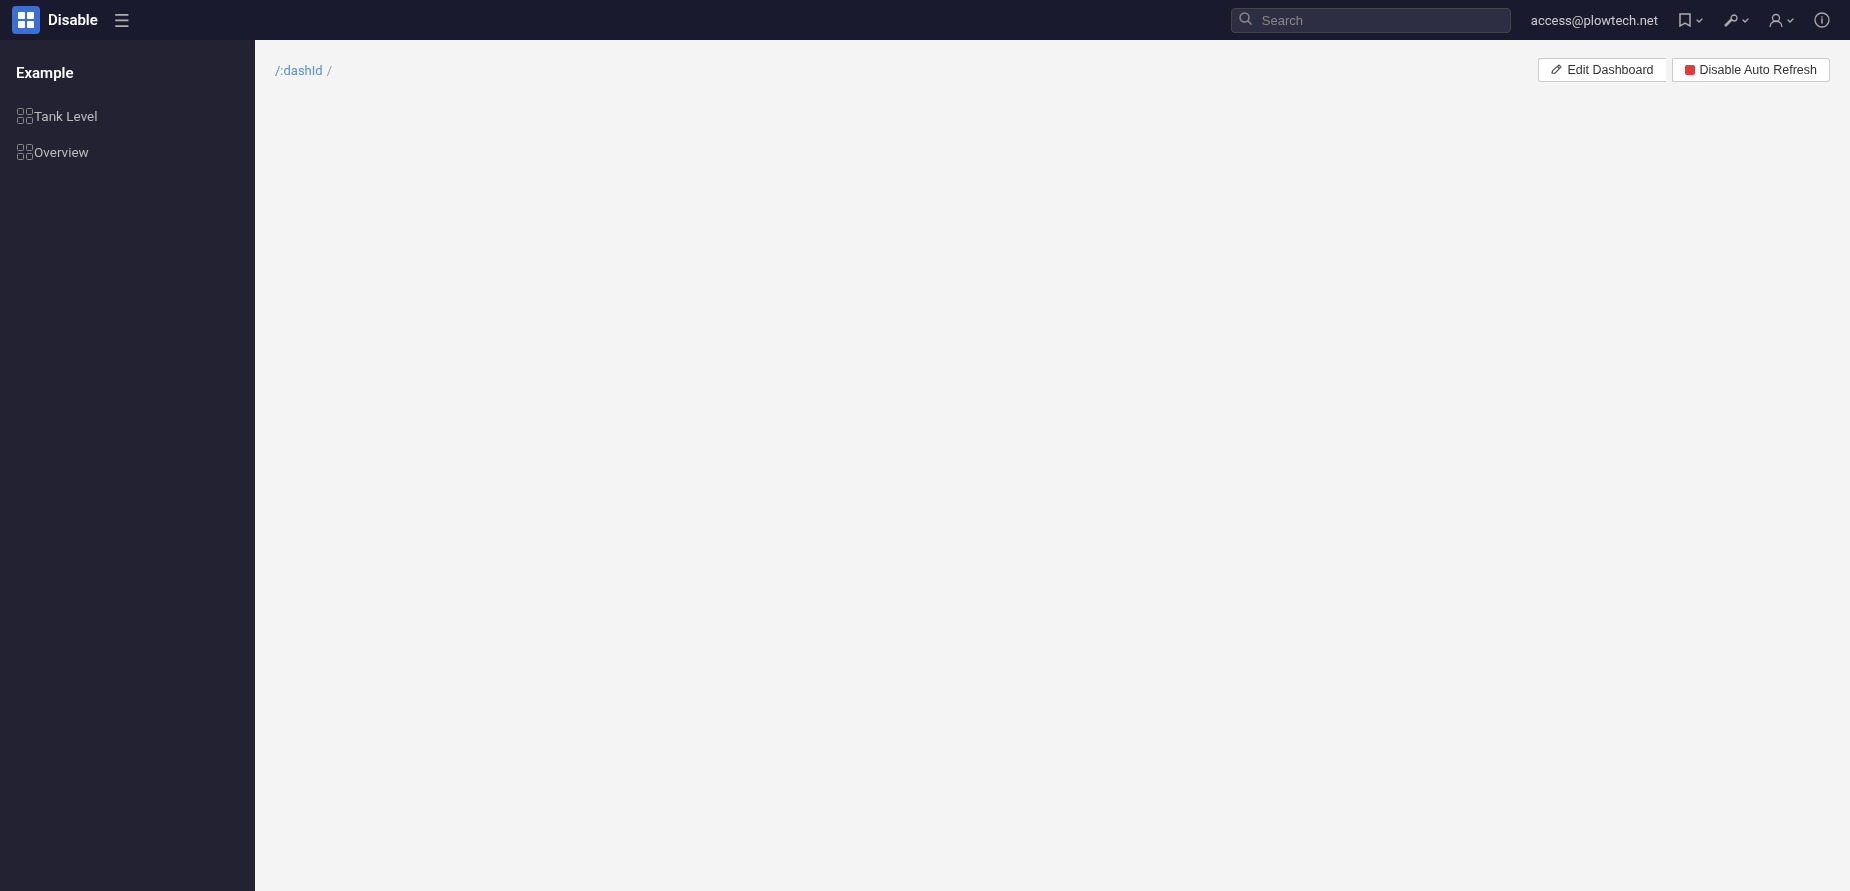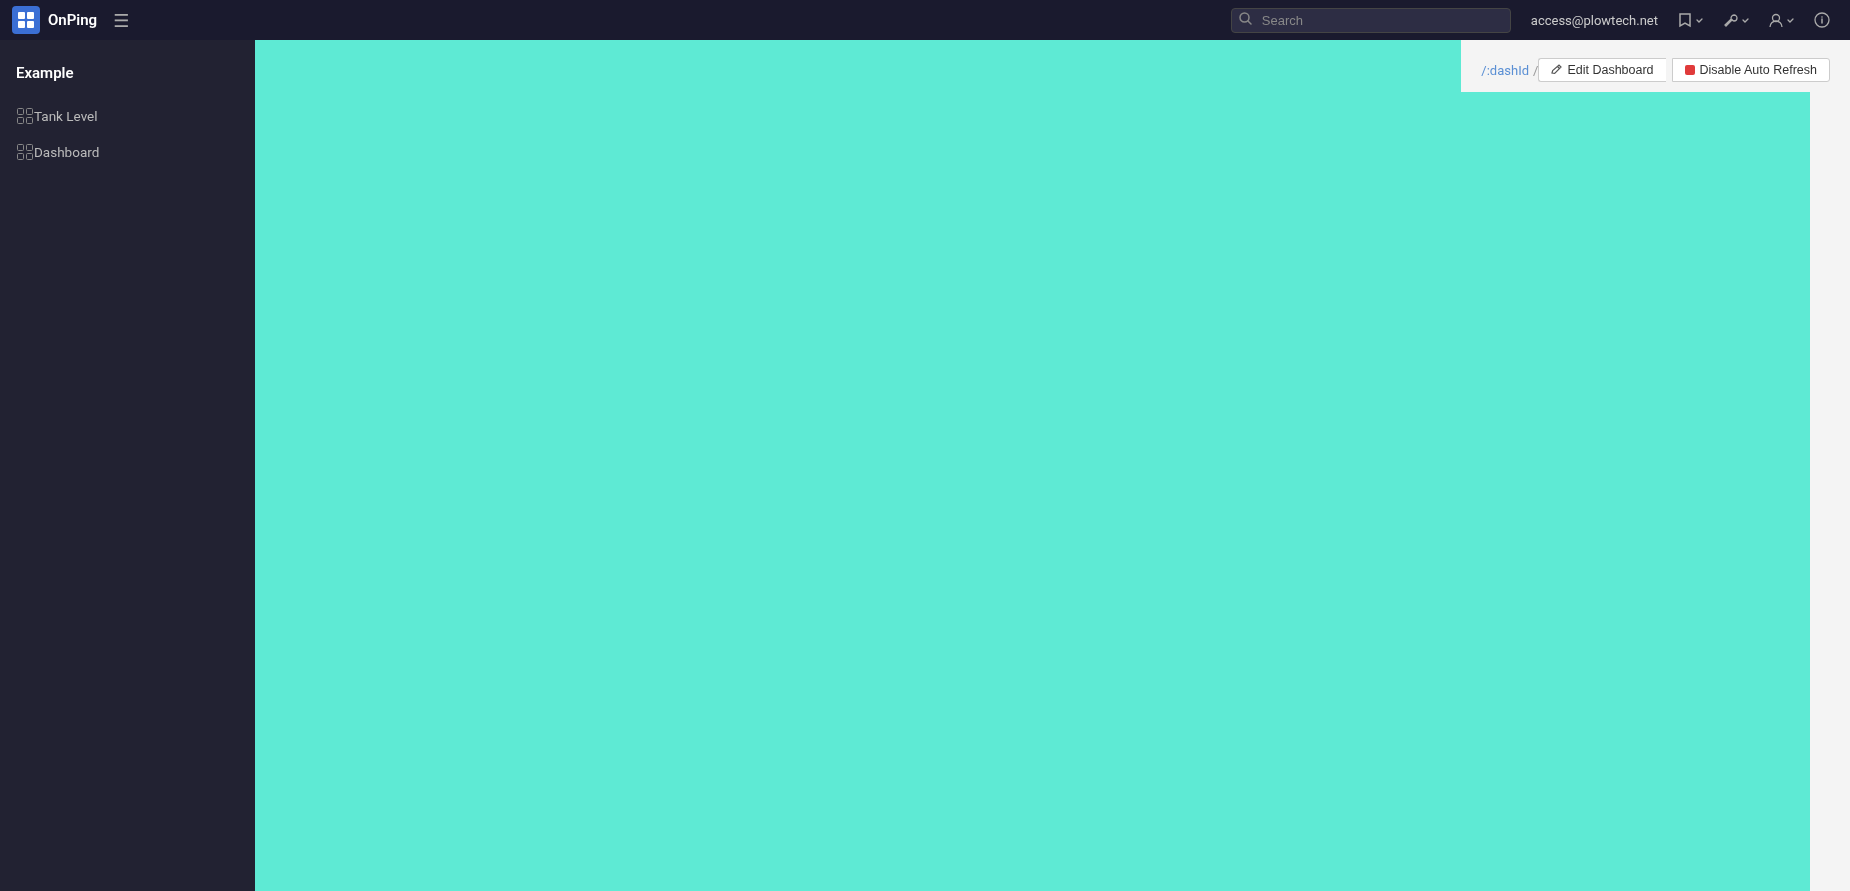--- a/index.html
+++ b/index.html
@@ -163,25 +163,24 @@
 
     
     .grid-icon-svg {
       width: 16px;
       height: 16px;
     }
 
     
     .main-content {
       flex: 1;
-      background: #5eead4;
+      background: #fef9c3;
       display: flex;
       flex-direction: column;
       overflow: hidden;
-      align-items: flex-end;
     }
 
     
     .breadcrumb-bar {
       display: flex;
       align-items: center;
       justify-content: space-between;
       padding: 18px 20px 10px 20px;
       background: #f4f4f4;
     }
@@ -258,21 +257,21 @@
 <nav class="navbar">
   <a class="navbar-brand" href="#">
     <div class="brand-logo">
       <svg width="18" height="18" viewBox="0 0 18 18" fill="none">
         <rect x="1" y="1" width="7" height="7" rx="1" fill="white"></rect>
         <rect x="10" y="1" width="7" height="7" rx="1" fill="white"></rect>
         <rect x="1" y="10" width="7" height="7" rx="1" fill="white"></rect>
         <rect x="10" y="10" width="7" height="7" rx="1" fill="white"></rect>
       </svg>
     </div>
-    <span>OnPing</span>
+    <span>Disable</span>
   </a>
 
   <span class="hamburger-icon">☰</span>
 
   <div class="navbar-search">
     <span class="search-icon-wrap">
       <svg width="13" height="13" viewBox="0 0 13 13" fill="none">
         <circle cx="5.5" cy="5.5" r="4.5" stroke="#888" stroke-width="1.5"></circle>
         <line x1="9" y1="9" x2="12" y2="12" stroke="#888" stroke-width="1.5" stroke-linecap="round"></line>
       </svg>
@@ -340,21 +339,21 @@
 
     <div class="sidebar-item">
       <span class="sidebar-item-icon">
         <svg class="grid-icon-svg" viewBox="0 0 16 16" fill="none">
           <rect x="0.5" y="0.5" width="6" height="6" rx="1" stroke="#888" fill="none"></rect>
           <rect x="9.5" y="0.5" width="6" height="6" rx="1" stroke="#888" fill="none"></rect>
           <rect x="0.5" y="9.5" width="6" height="6" rx="1" stroke="#888" fill="none"></rect>
           <rect x="9.5" y="9.5" width="6" height="6" rx="1" stroke="#888" fill="none"></rect>
         </svg>
       </span>
-      <span>Dashboard</span>
+      <span>Overview</span>
     </div>
   </aside>
 
   <main class="main-content">
 
     <div class="breadcrumb-bar">
       <div class="breadcrumb">
         <span>/:dashId</span>
         <span class="breadcrumb-sep">/</span>
       </div>

